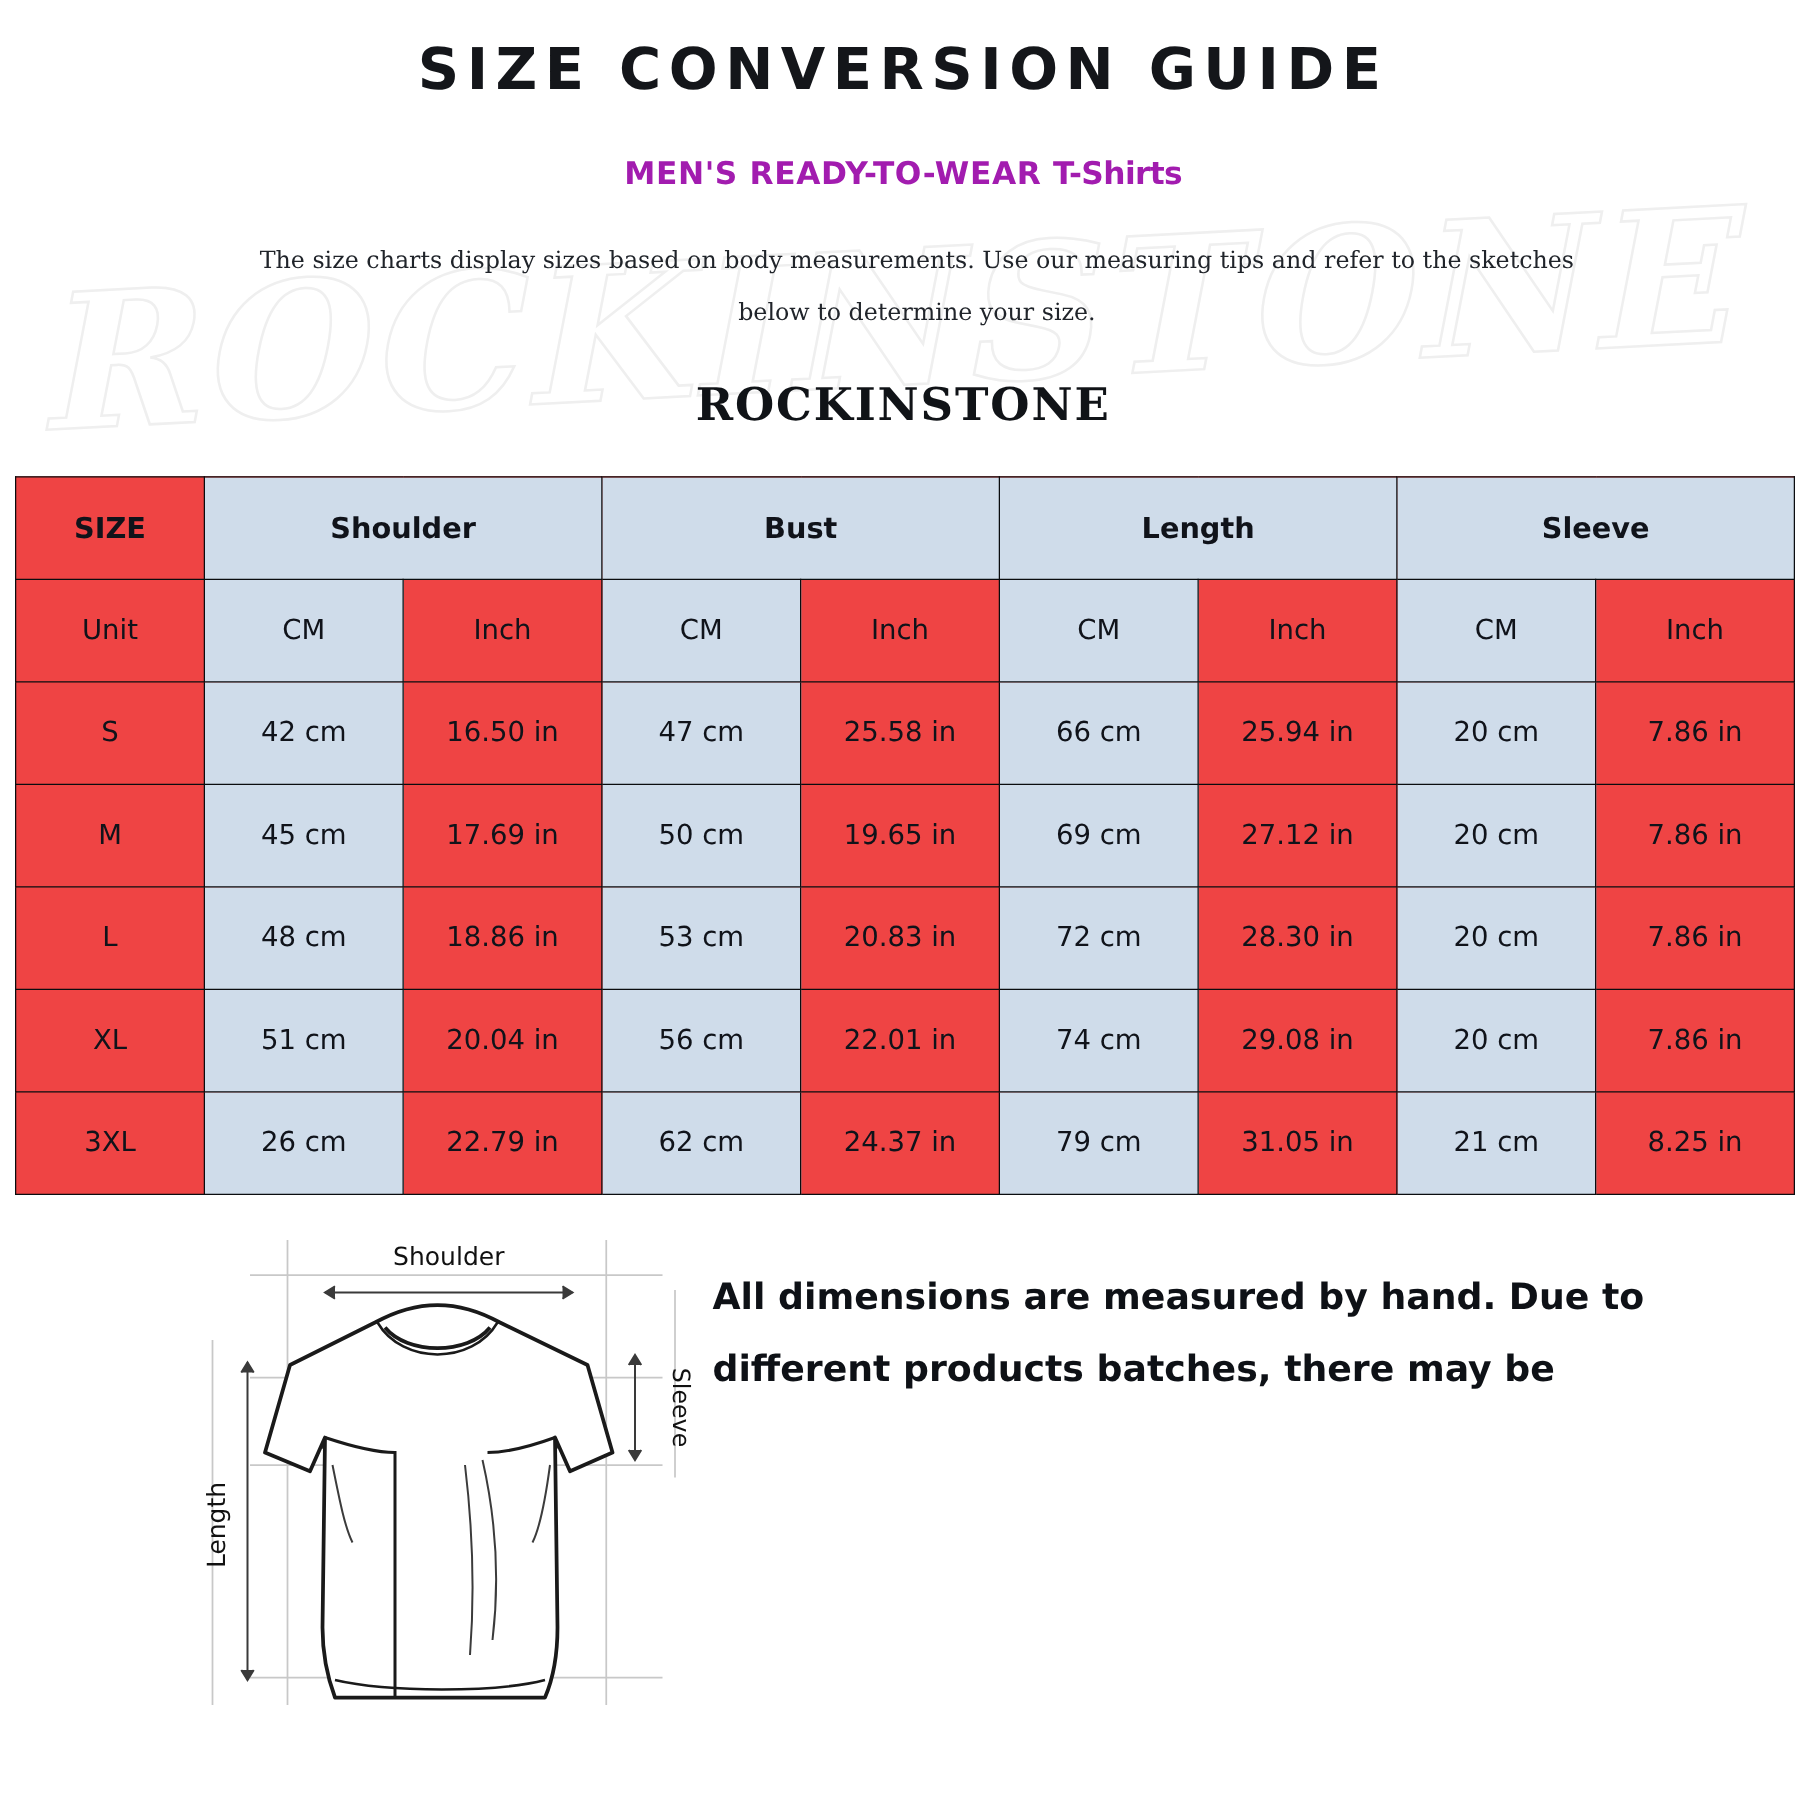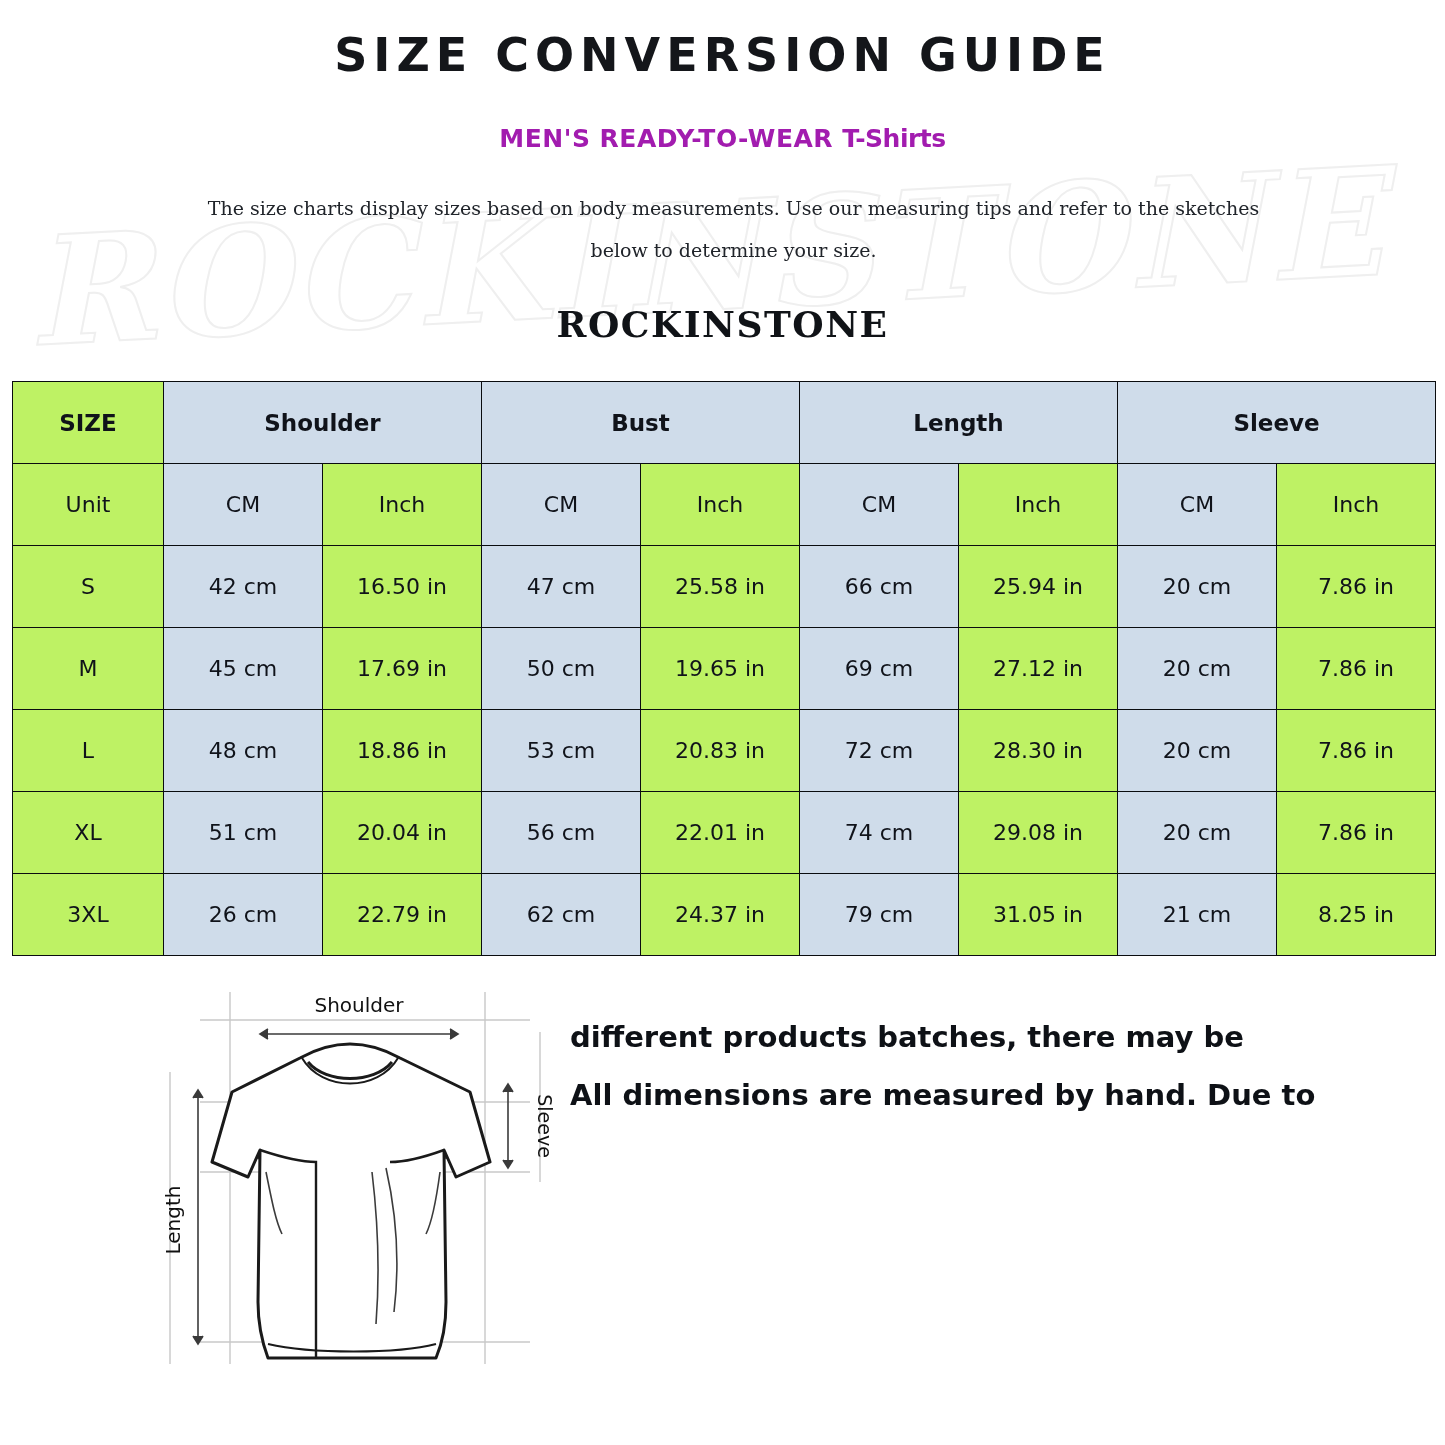--- a/index.html
+++ b/index.html
@@ -82,21 +82,21 @@
   
   .table-wrap {
     position: relative;
     z-index: 2;
     margin: 36px 12px 0 12px;
   }
   table.size-table {
     width: 1421px;
     border-collapse: collapse;
     table-layout: fixed;
-    background: #bef264;
+    background: #ef4444;
   }
   table.size-table td, table.size-table th {
     border: 1px solid #0a0c0f;
     text-align: center;
     font-size: 22px;
     font-weight: 400;
     color: #10131a;
     height: 82px;
     padding: 0 4px;
   }
@@ -325,19 +325,19 @@
           <path d="M300 200 C296 230 292 250 286 262"></path>
           <path d="M126 200 C132 230 136 250 142 262"></path>
         </g>
 
         <path d="M128 372 C170 382 258 382 296 372" fill="none" stroke="#1a1a1a" stroke-width="2"></path>
       </svg>
     </div>
 
     <div class="note">
       <div class="note-body">
+        <div>All dimensions are measured by hand. Due to</div>
         <div>different products batches, there may be</div>
-        <div>All dimensions are measured by hand. Due to</div>
       </div>
     </div>
 
   </div>
 </div>
 
 </body></html>

